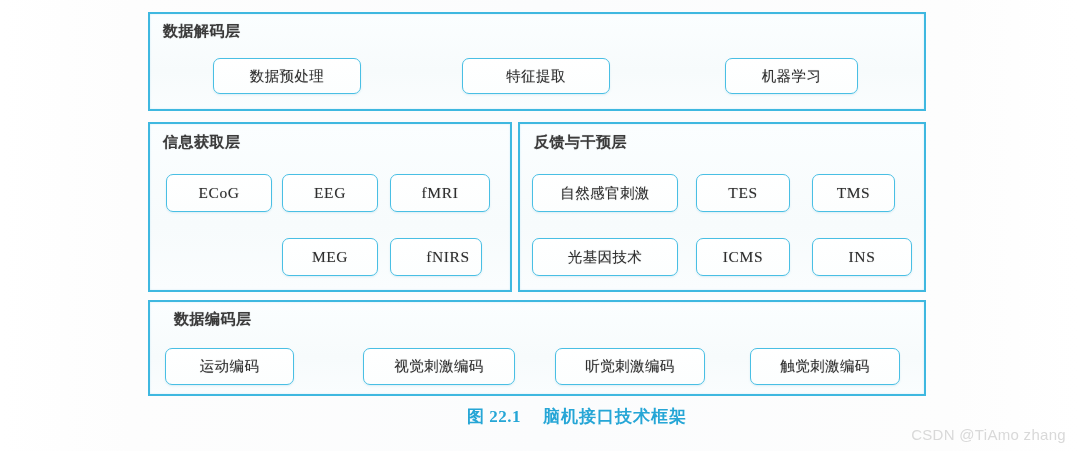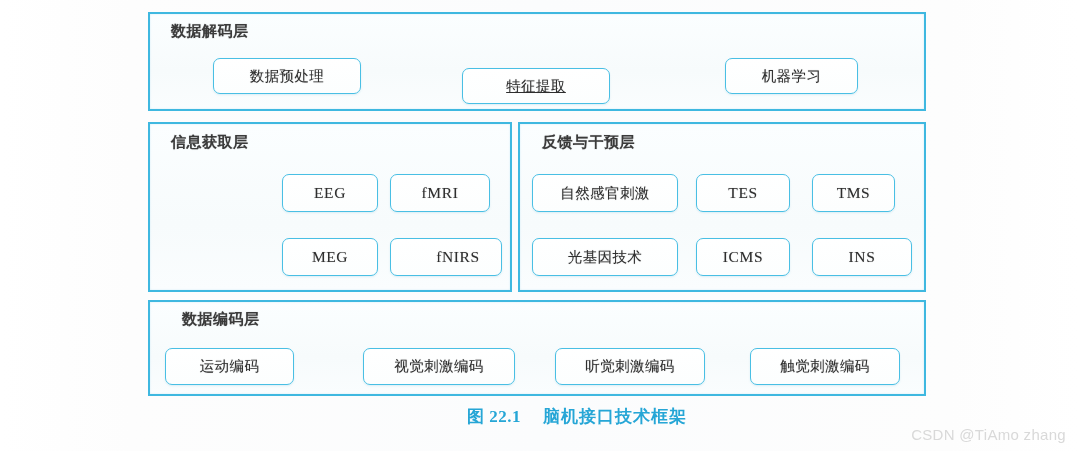--- a/index.html
+++ b/index.html
@@ -26,21 +26,20 @@
     box-shadow:0 0 2px rgba(120,200,230,.35) inset;
   }
   .panel-title{
     position:absolute;
     color:#3b3b3b;
     font-weight:bold;
     font-size:15px;
     letter-spacing:.5px;
     white-space:nowrap;
     text-shadow:0 0 1px rgba(90,90,90,.45);
-    margin-left:8px;
   }
   .node{
     position:absolute;
     box-sizing:border-box;
     border:1.6px solid #49bfe4;
     border-radius:7px;
     background:linear-gradient(180deg,#ffffff 0%,#fcfefe 100%);
     display:flex;align-items:center;justify-content:center;
     color:#2e2e2e;
     font-size:14.5px;
@@ -82,31 +81,32 @@
 <body>
 
 <div id="scan-bg"></div>
 
 <div id="figure">
 
   <div class="panel" style="left:148px;top:12px;width:778px;height:99px;"></div>
   <div class="panel-title" style="left:163px;top:22px;">数据解码层</div>
 
   <div class="node" style="left:213px;top:58px;width:148px;height:36px;">数据预处理</div>
-  <div class="node" style="left:462px;top:68px;width:148px;height:36px;text-decoration:underline;">特征提取</div>
+  <div class="node" style="left:462px;top:58px;width:148px;height:36px;">特征提取</div>
   <div class="node" style="left:725px;top:58px;width:133px;height:36px;">机器学习</div>
 
   <div class="panel" style="left:148px;top:122px;width:364px;height:170px;"></div>
   <div class="panel-title" style="left:163px;top:133px;">信息获取层</div>
 
+  <div class="node latin" style="left:166px;top:174px;width:106px;height:38px;">ECoG</div>
   <div class="node latin" style="left:282px;top:174px;width:96px;height:38px;">EEG</div>
   <div class="node latin" style="left:390px;top:174px;width:100px;height:38px;">fMRI</div>
 
   <div class="node latin" style="left:282px;top:238px;width:96px;height:38px;">MEG</div>
-  <div class="node latin" style="left:390px;top:238px;width:112px;height:38px;padding-left:24px;">fNIRS</div>
+  <div class="node latin" style="left:390px;top:238px;width:92px;height:38px;padding-left:24px;">fNIRS</div>
 
   <div class="panel" style="left:518px;top:122px;width:408px;height:170px;"></div>
   <div class="panel-title" style="left:534px;top:133px;">反馈与干预层</div>
 
   <div class="node latin" style="left:696px;top:174px;width:94px;height:38px;">TES</div>
   <div class="node" style="left:532px;top:174px;width:146px;height:38px;">自然感官刺激</div>
   <div class="node latin" style="left:812px;top:174px;width:83px;height:38px;">TMS</div>
 
   <div class="node" style="left:532px;top:238px;width:146px;height:38px;">光基因技术</div>
   <div class="node latin" style="left:696px;top:238px;width:94px;height:38px;">ICMS</div>

